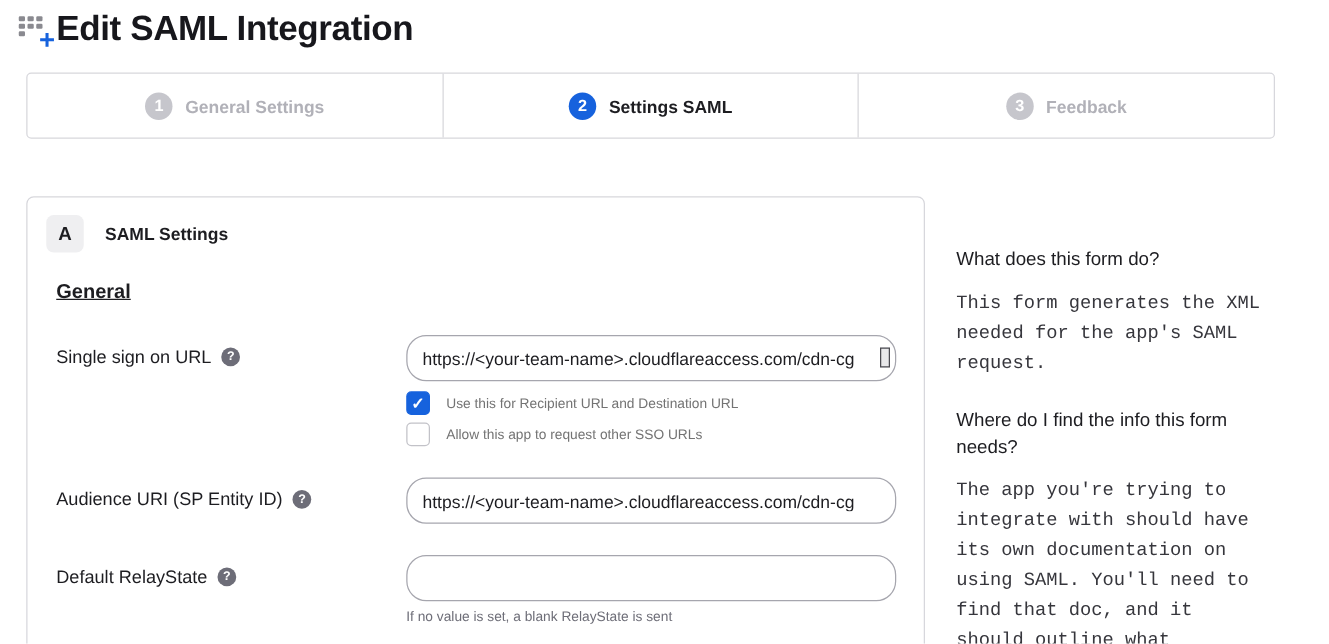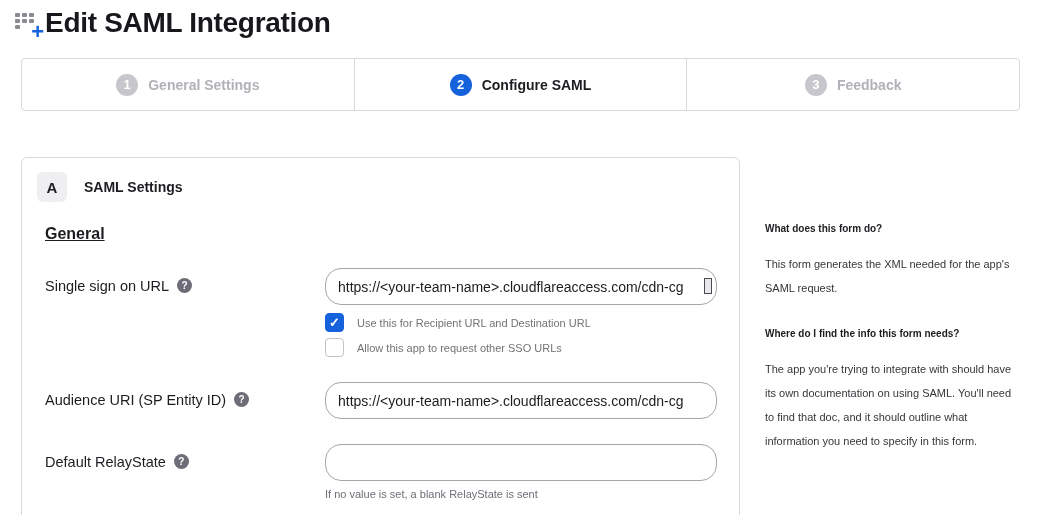--- a/index.html
+++ b/index.html
@@ -62,22 +62,22 @@
   .checkbox { width:19px; height:19px; border-radius:4px; border:1px solid #c2c2c8;
     background:#fff; display:flex; align-items:center; justify-content:center; cursor:pointer; }
   .checkbox.checked { background:#1662dd; border-color:#1662dd; }
   .checkbox .check { color:#fff; font-size:13px; font-weight:700; line-height:1; }
   .checkbox-label { font-size:11px; color:#737373; }
 
   .helper-text { margin-top:7px; font-size:11px; color:#6e6e78; }
 
   
   .sidebar { position:absolute; top:197px; left:765px; width:252px; }
-  .sb-heading { font-size:10px; font-weight:700; color:#1d1d21; line-height:21px; margin-bottom:13px;margin-top:21px; }
-  .sb-body { font-size:11px; color:#36363c; line-height:24px; margin-bottom:23px; }
+  .sb-heading { font-size:15px; font-weight:400; color:#1d1d21; line-height:21px; margin-bottom:13px; }
+  .sb-body { font-size:15px; color:#36363c; line-height:24px; margin-bottom:23px;font-family:Liberation Mono, monospace; }
 </style>
 </head>
 <body>
 
 <div class="page">
 
   <div class="app-header">
     <span class="app-icon">
       <span class="grid">
         <span class="cell"></span>
@@ -95,21 +95,21 @@
     <h1 class="page-title">Edit SAML Integration</h1>
   </div>
 
   <div class="stepper">
     <div class="step">
       <span class="step-circle">1</span>
       <span class="step-label">General Settings</span>
     </div>
     <div class="step active">
       <span class="step-circle">2</span>
-      <span class="step-label">Configure SAML</span>
+      <span class="step-label">Settings SAML</span>
     </div>
     <div class="step">
       <span class="step-circle">3</span>
       <span class="step-label">Feedback</span>
     </div>
   </div>
 
   <div class="main-panel">
     <div class="panel-header">
       <span class="panel-badge">A</span>

